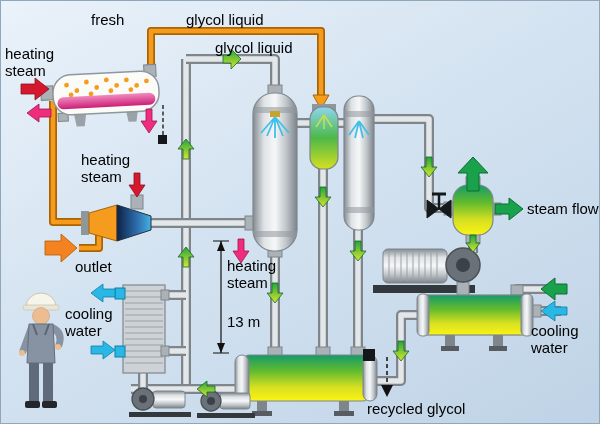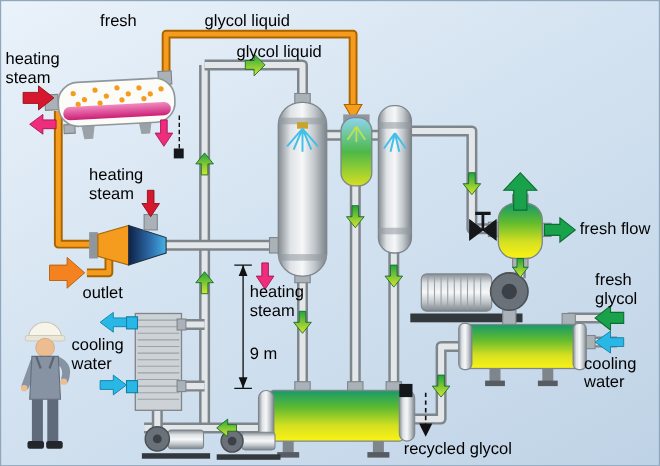--- a/index.html
+++ b/index.html
@@ -293,19 +293,18 @@
 </svg>
 
 <div class="lbl" style="left:90px;top:11px">fresh</div>
 <div class="lbl" style="left:185px;top:11px">glycol liquid</div>
 <div class="lbl" style="left:214px;top:39px">glycol liquid</div>
 <div class="lbl wrap" style="left:4px;top:45px;width:60px">heating steam</div>
 <div class="lbl wrap" style="left:80px;top:151px;width:60px">heating steam</div>
 <div class="lbl" style="left:74px;top:258px">outlet</div>
 <div class="lbl wrap" style="left:64px;top:305px;width:58px">cooling water</div>
 <div class="lbl wrap" style="left:226px;top:257px;width:58px">heating steam</div>
-<div class="lbl" style="left:226px;top:313px">9 m</div>
-<div class="lbl" style="left:526px;top:200px">fresh flow</div>
-<div class="lbl wrap" style="left:540px;top:246px;width:52px">fresh glycol</div>
+<div class="lbl" style="left:226px;top:313px">13 m</div>
+<div class="lbl" style="left:526px;top:200px">steam flow</div>
 <div class="lbl wrap" style="left:530px;top:322px;width:58px">cooling water</div>
 <div class="lbl" style="left:366px;top:400px">recycled glycol</div>
 
 </div>
 
 </body></html>

